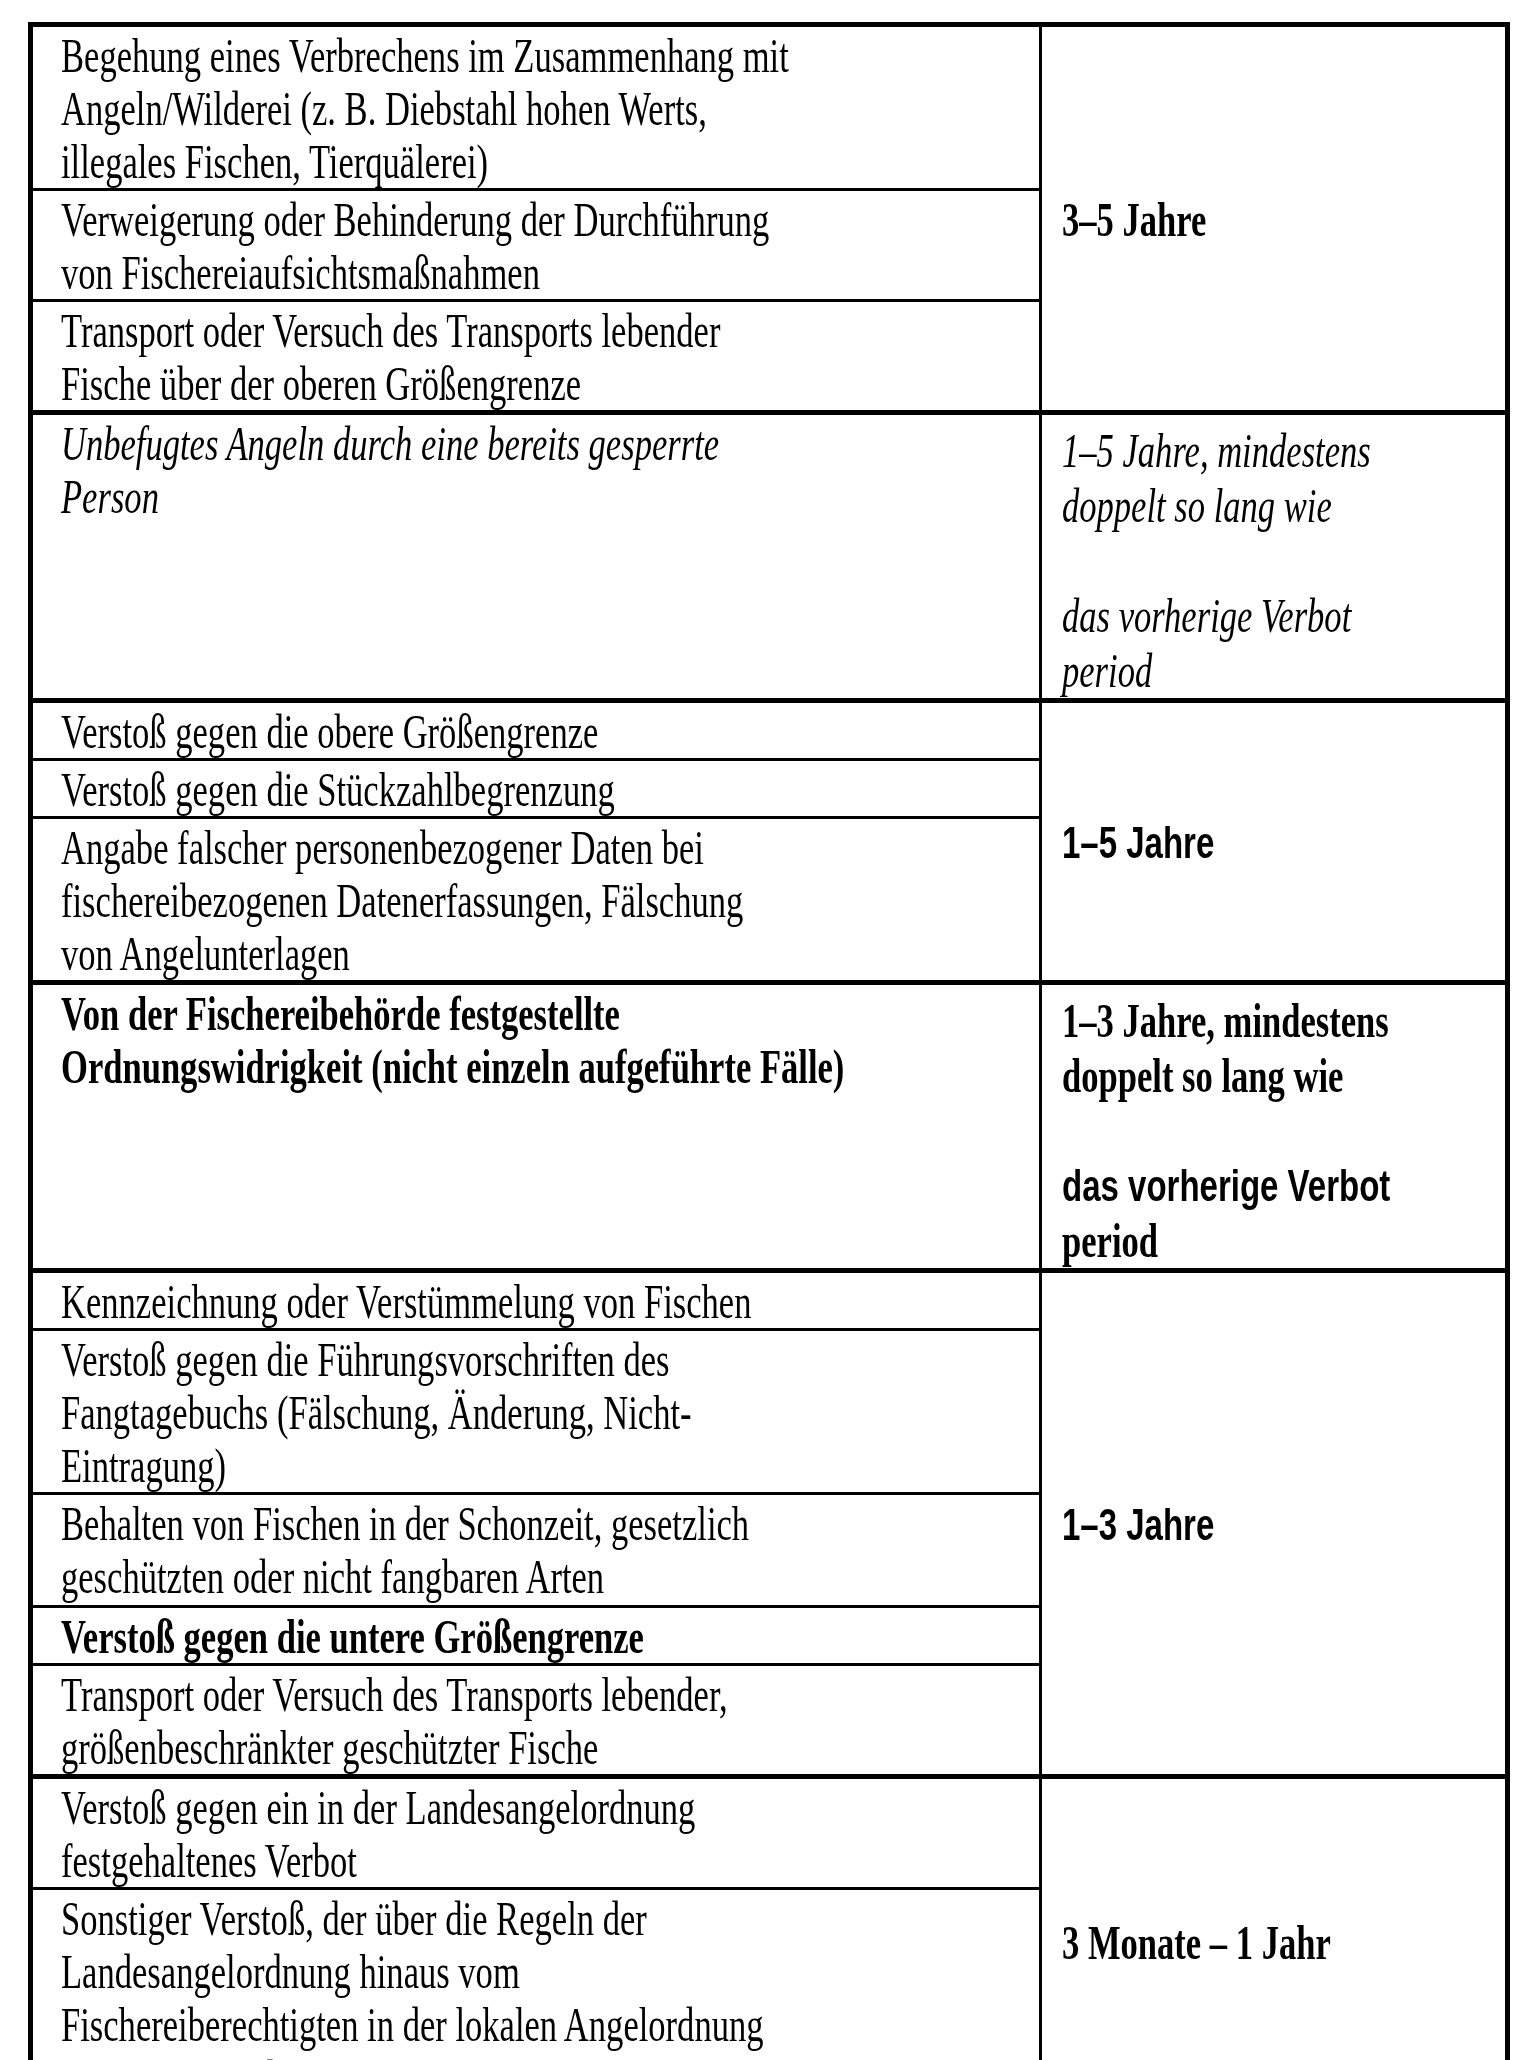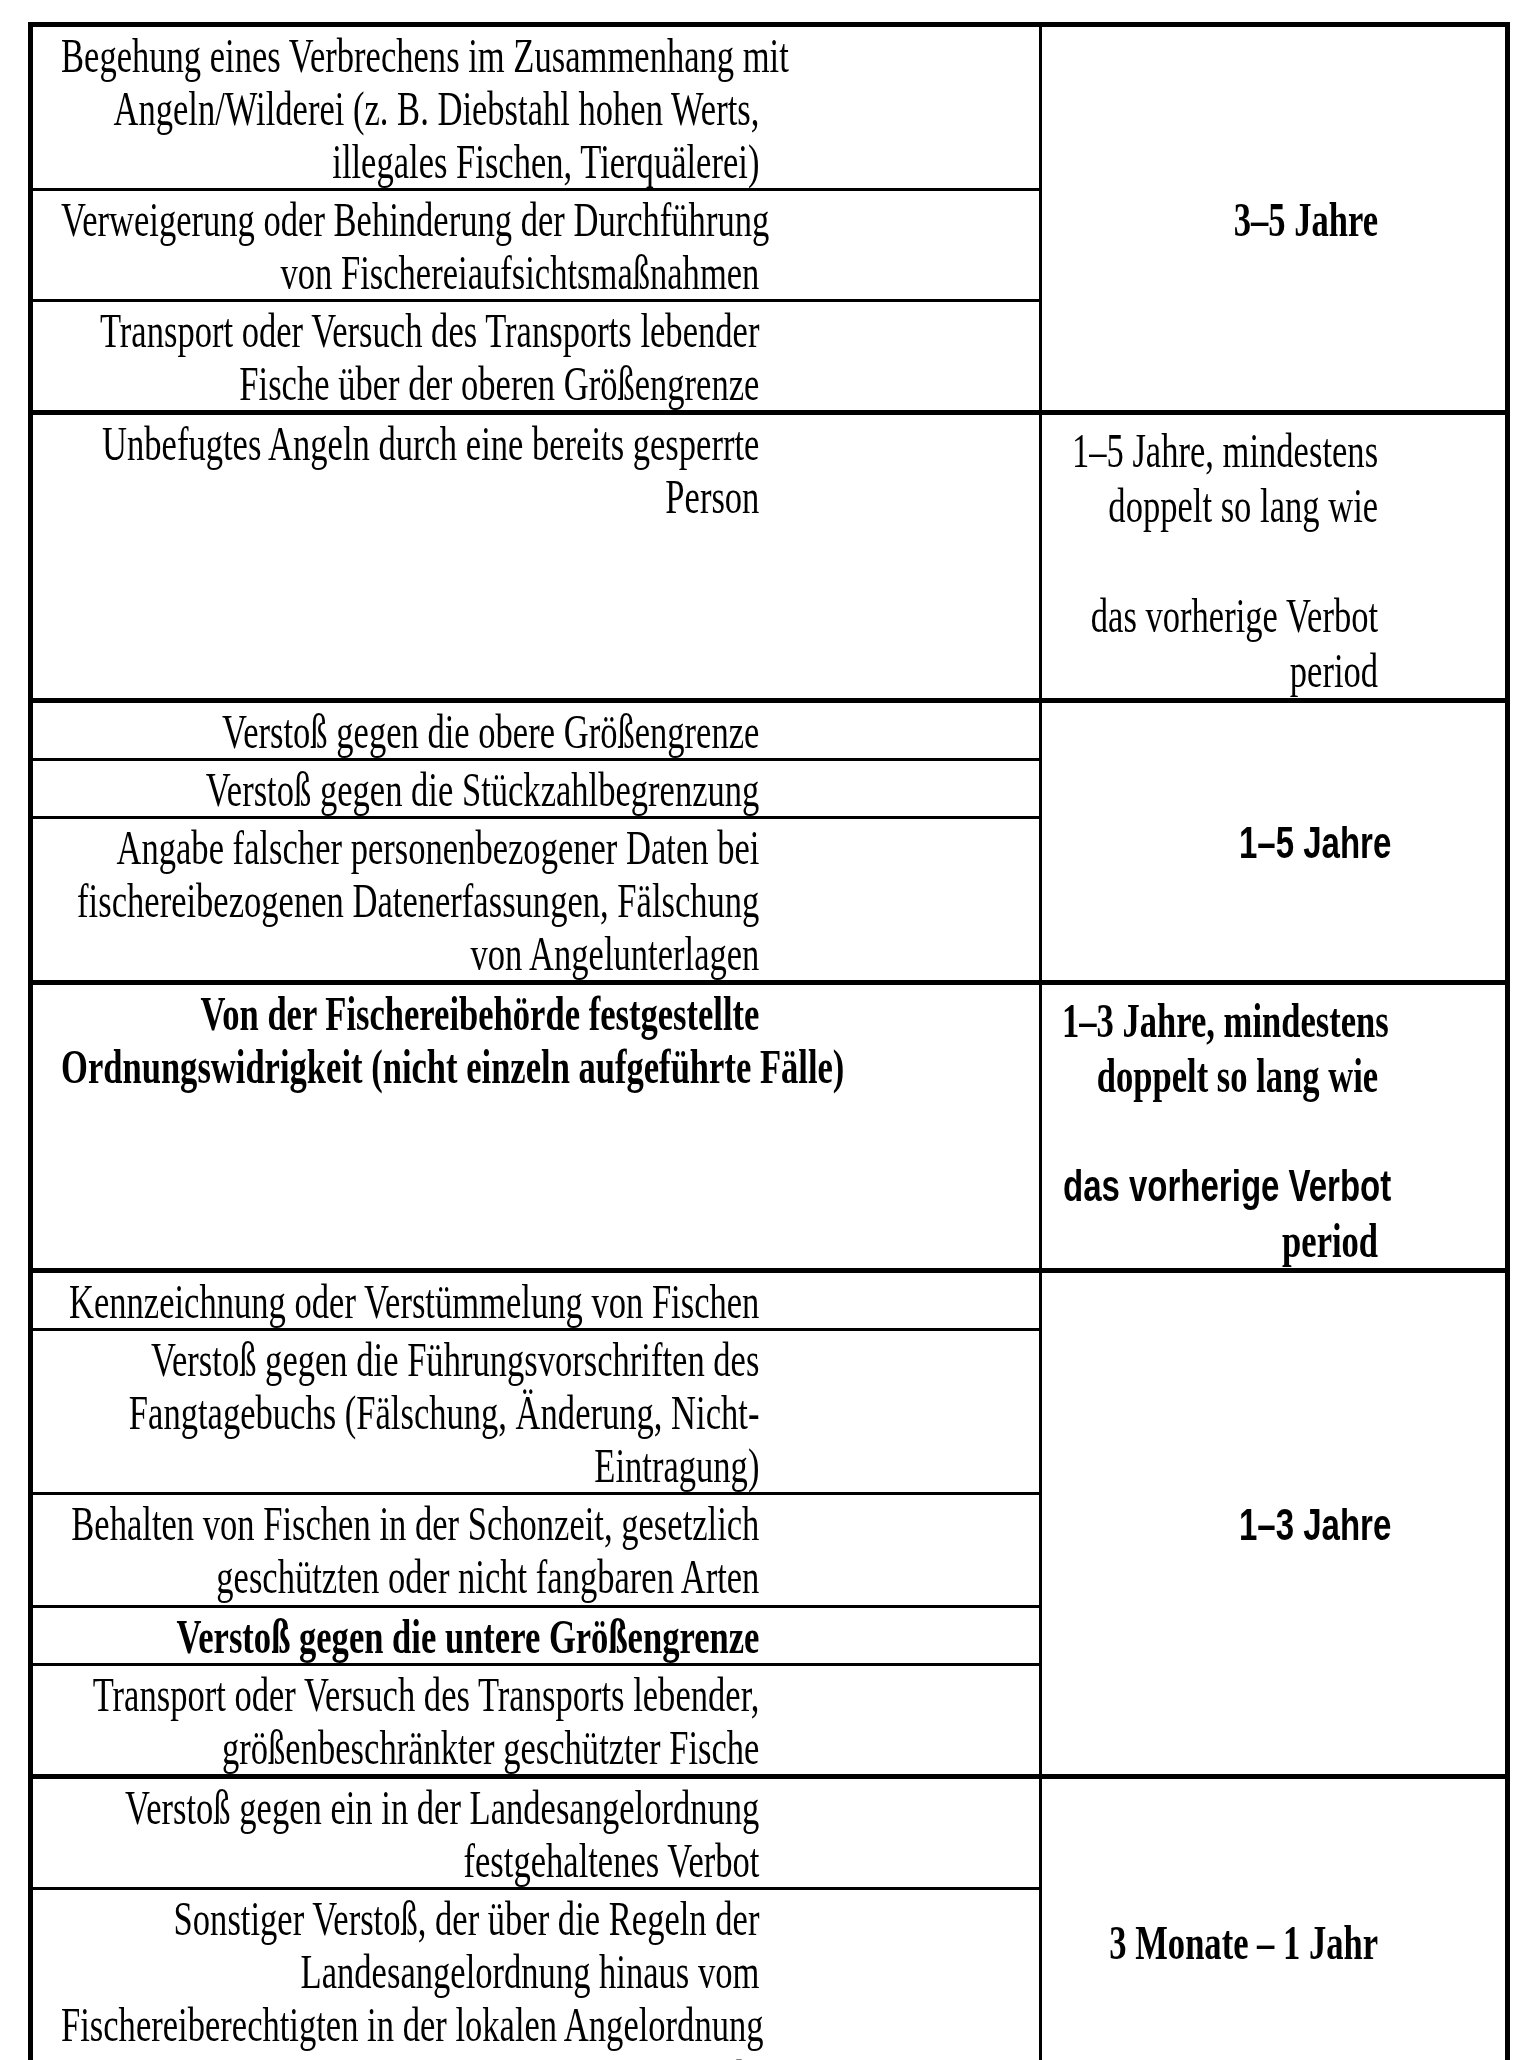--- a/index.html
+++ b/index.html
@@ -10,21 +10,20 @@
     height: 2060px;
     overflow: hidden;
     font-family: "Liberation Serif", serif;
     color: #000000;
   }
   .page {
     position: relative;
     width: 1533px;
     height: 2060px;
     background: #ffffff;
-    text-align: right;
   }
   table.penalty {
     position: absolute;
     left: 28px;
     top: 22px;
     width: 1477px;
     border-collapse: collapse;
     table-layout: fixed;
     background: #ffffff;
   }
@@ -96,21 +95,21 @@
         <div class="vline">von Fischereiaufsichtsmaßnahmen</div>
       </td>
     </tr>
     <tr style="height:105px;margin-top:40px;">
       <td class="vio">
         <div class="vline">Transport oder Versuch des Transports lebender</div>
         <div class="vline">Fische über der oberen Größengrenze</div>
       </td>
     </tr>
 
-    <tr class="gs" style="height:274px;">
+    <tr class="gs" style="height:274px;font-style:italic;">
       <td class="vio">
         <div class="vline">Unbefugtes Angeln durch eine bereits gesperrte</div>
         <div class="vline">Person</div>
       </td>
       <td class="pen top">
         <div class="pline serif">1–5 Jahre, mindestens</div>
         <div class="pline serif">doppelt so lang wie</div>
         <div class="pline serif"></div>
         <div class="pline serif">das vorherige Verbot</div>
         <div class="pline serif">period</div>

